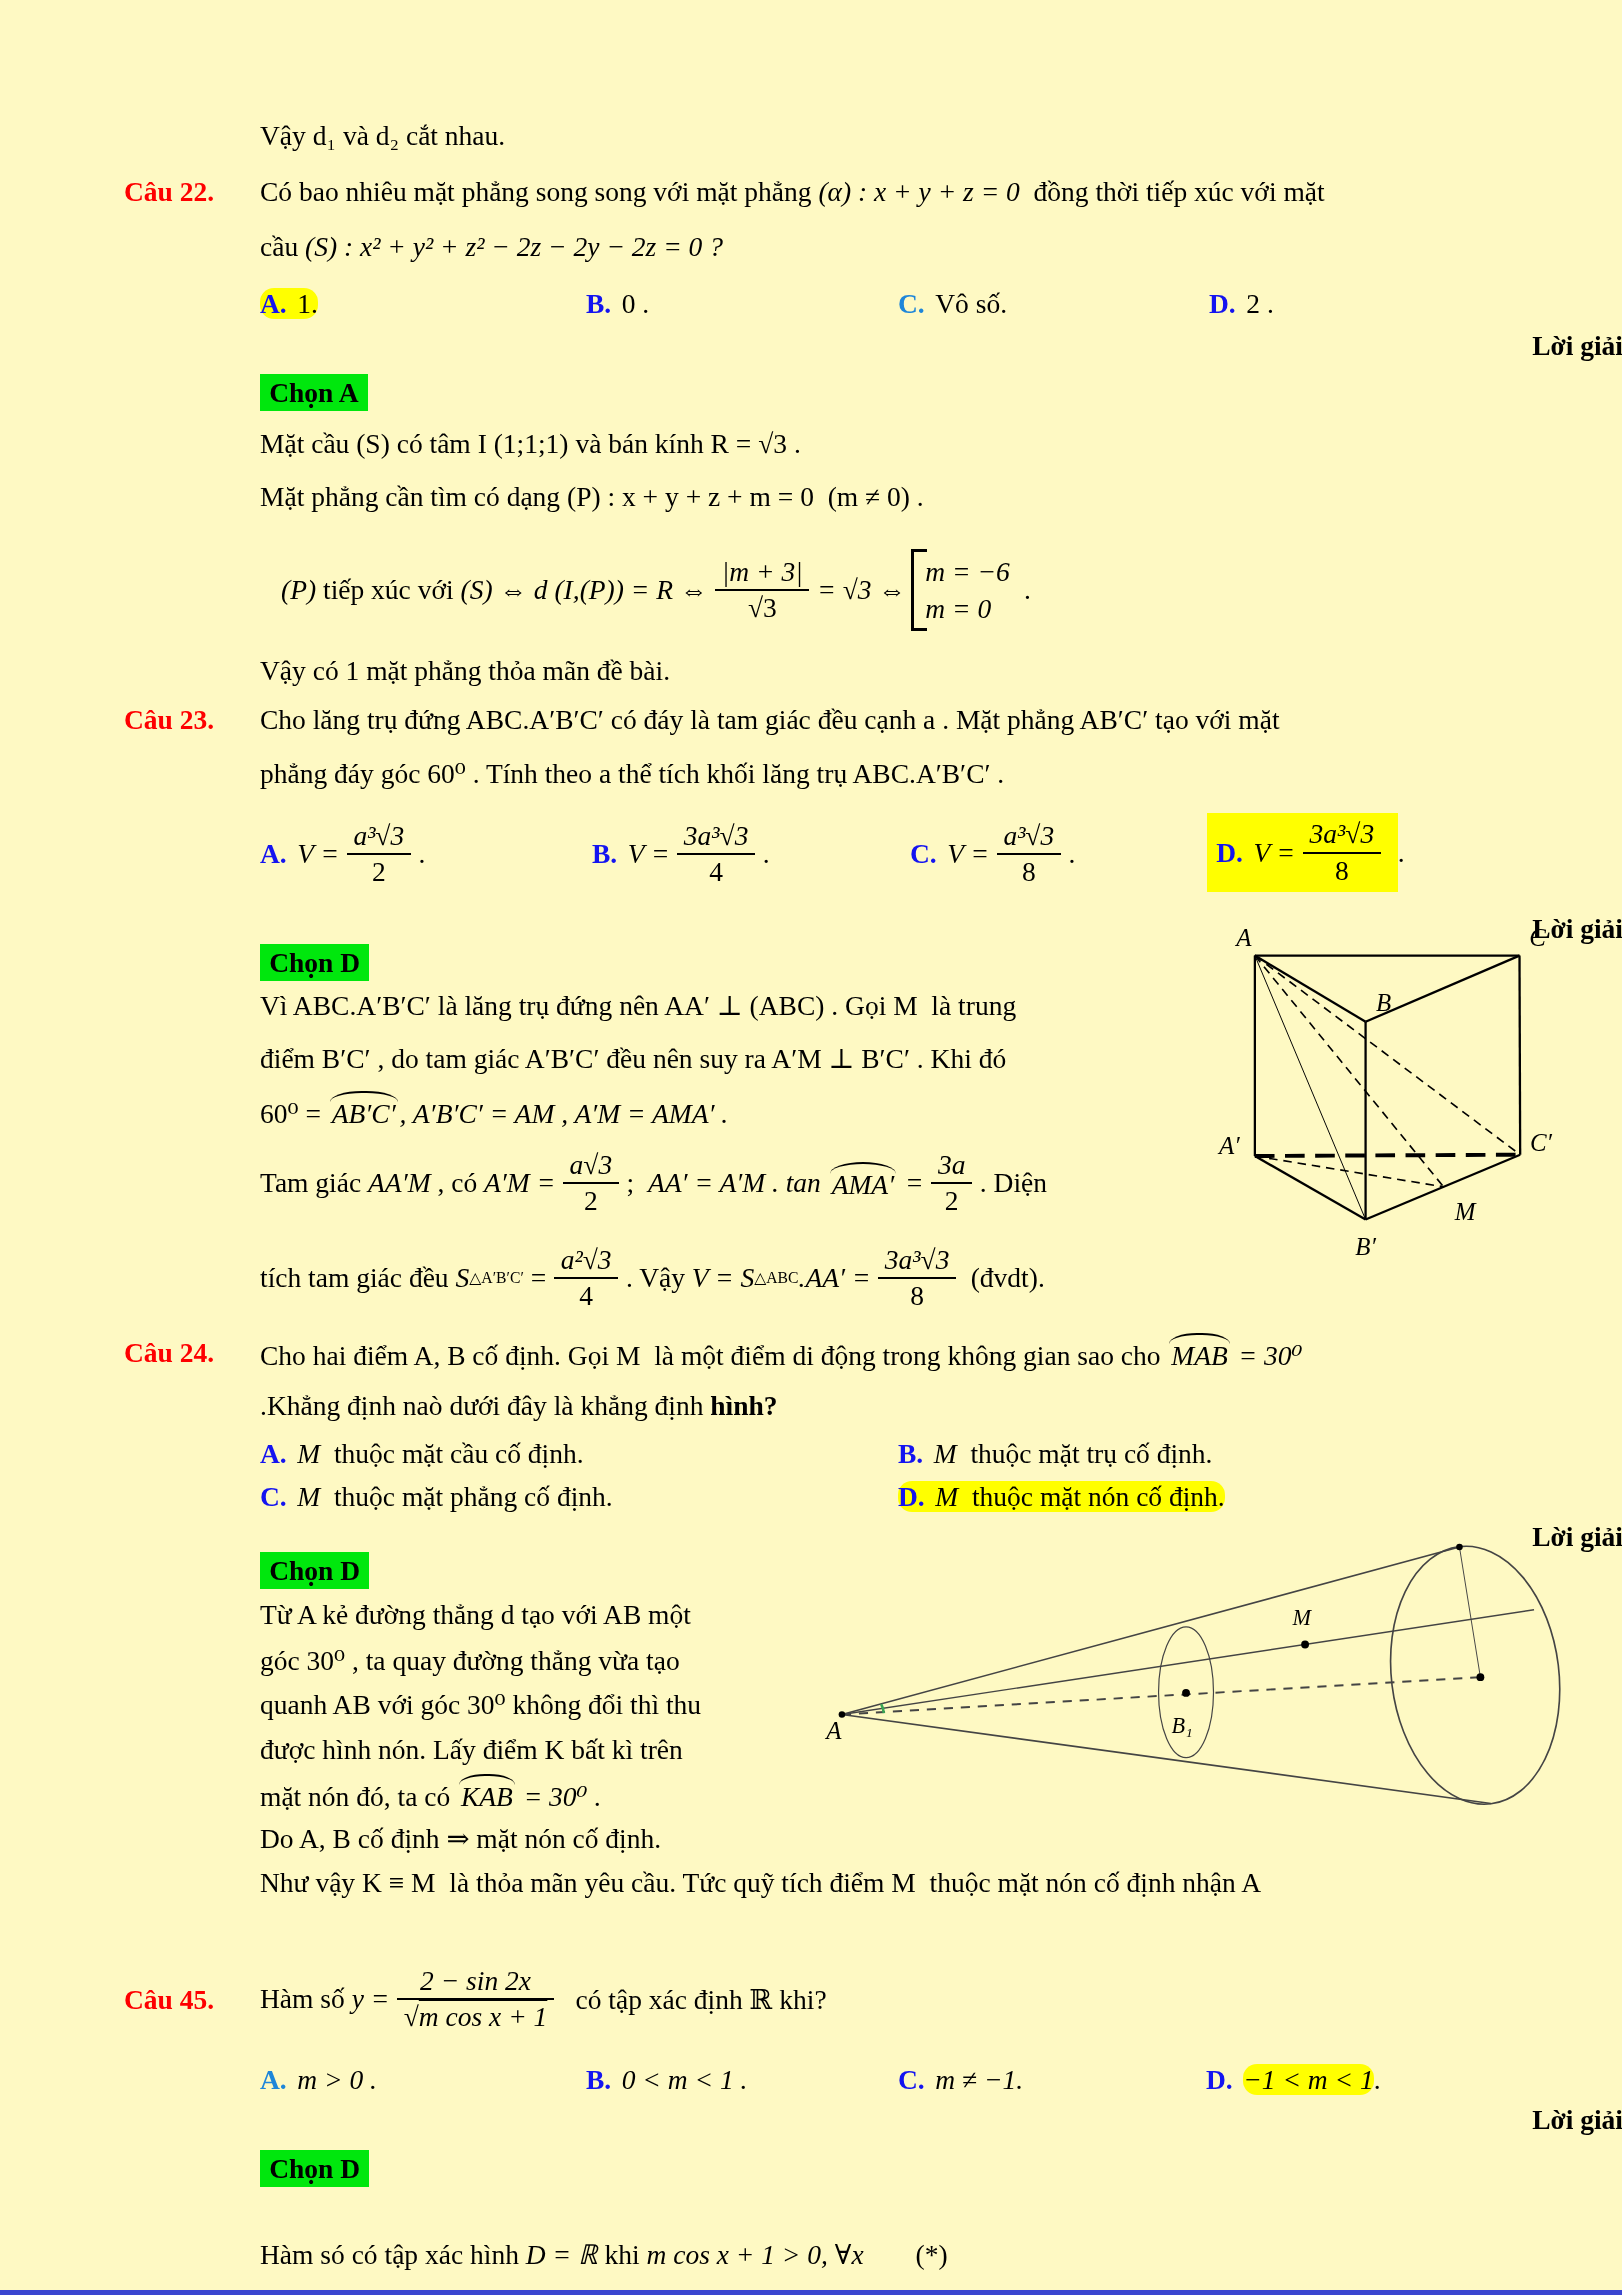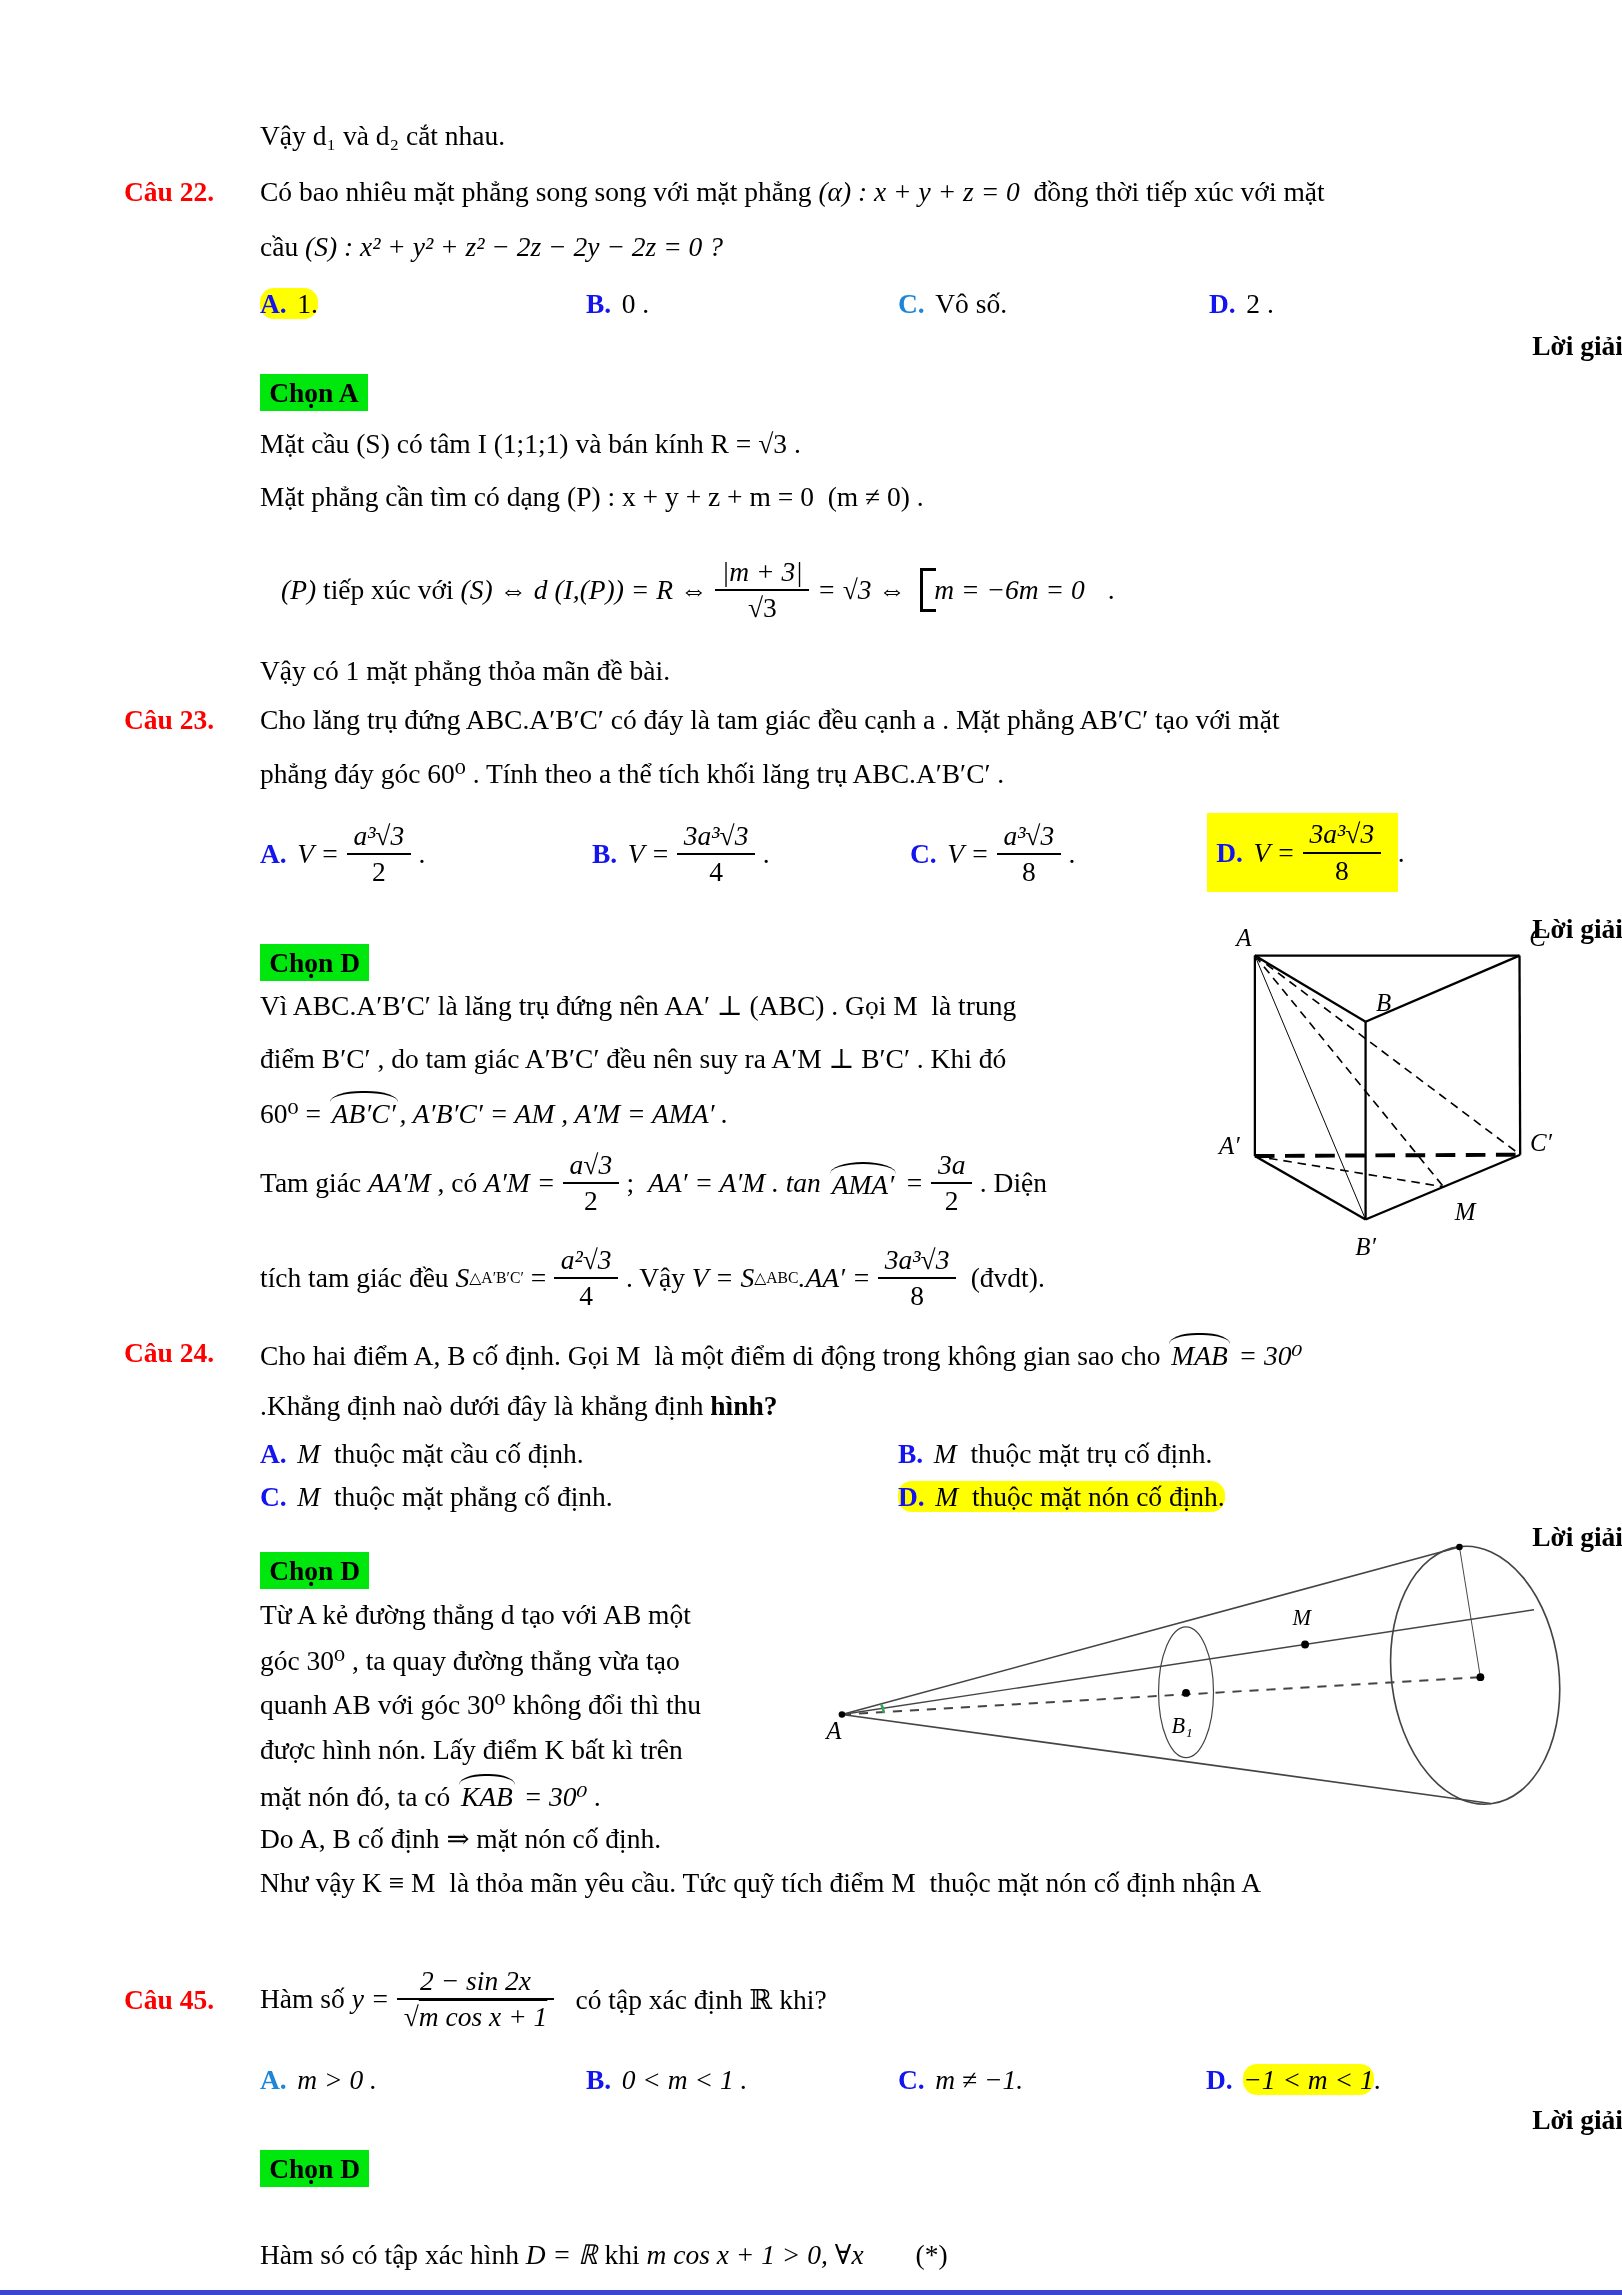--- a/index.html
+++ b/index.html
@@ -1,33 +1,33 @@
 <!DOCTYPE html>
 <html style="font-size:10.5px"><head>
 <meta charset="utf-8">
 <style>
   html,body{margin:0;padding:0;background:#888;}
-  .page{position:relative;width:1623px;height:2295px;background:#ffffff;
+  .page{position:relative;width:1623px;height:2295px;background:#fef9c3;
         font-family:"Liberation Serif","DejaVu Serif",serif;font-size:27.5px;color:#000;overflow:hidden;}
   .line{position:absolute;white-space:pre;line-height:1.2;}
   .mrow{position:absolute;display:flex;align-items:center;white-space:pre;}
   .mrow > span{white-space:pre;}
   .lg{position:absolute;left:0;width:1623px;text-align:right;font-weight:bold;}
   .ql{color:#fe0000;font-weight:bold;}
   .ol{color:#1414f0;font-weight:bold;margin-right:10.5px;}
   .ol.lt{color:#1e86d9;}
   .it{font-style:italic;}
   .b{font-weight:bold;}
   .hl{background:#ffff00;border-radius:14px;}
   .hlblock{background:#ffff00;display:inline-flex;align-items:center;padding:5.2px 9.2px;}
   .chon{position:absolute;background:#00e70d;font-weight:bold;padding:2.6px 9.2px;}
   .frac{display:inline-flex;flex-direction:column;text-align:center;vertical-align:middle;margin:0 7.9px;}
   .frac .fn{display:block;padding:0 6.5px 1.3px 6.5px;border-bottom:2.6px solid #000;}
   .frac .fd{display:block;padding:1.3px 6.5px 0 6.5px;}
-  .cases{position:relative;display:inline-flex;flex-direction:row;margin:0 14px;padding:3.9px 9.2px 3.9px 14.4px;align-items:flex-end;}
+  .cases{position:relative;display:inline-flex;flex-direction:column;margin:0 5px;padding:3.9px 9.2px 3.9px 14.4px;}
   .cases::before{content:"";position:absolute;left:0;top:0;bottom:0;width:3.3px;background:#000;}
   .cases::after{content:"";position:absolute;left:0;top:0;bottom:0;width:15.7px;border-top:3.3px solid #000;border-bottom:3.3px solid #000;}
   .cases .cl{display:block;text-align:left;font-style:italic;line-height:1.35;}
   .arc{position:relative;display:inline-block;font-style:italic;padding:0 3.9px;margin-top:3px;}
   .arc::before{content:"";position:absolute;left:2px;right:2px;top:-6.5px;height:9.8px;
                border-top:2.6px solid #000;border-radius:50% 50% 0 0/100% 100% 0 0;}
   sub{font-size:15.7px;vertical-align:-9.2px;line-height:0;}
   .ovl{text-decoration:overline;}
   .svglabel{font-family:"Liberation Serif","DejaVu Serif",serif;font-style:italic;font-size:38px;fill:#000;}
   .footer-bar{position:absolute;left:0;bottom:0;width:1623px;height:5.2px;background:#3a45d0;}

